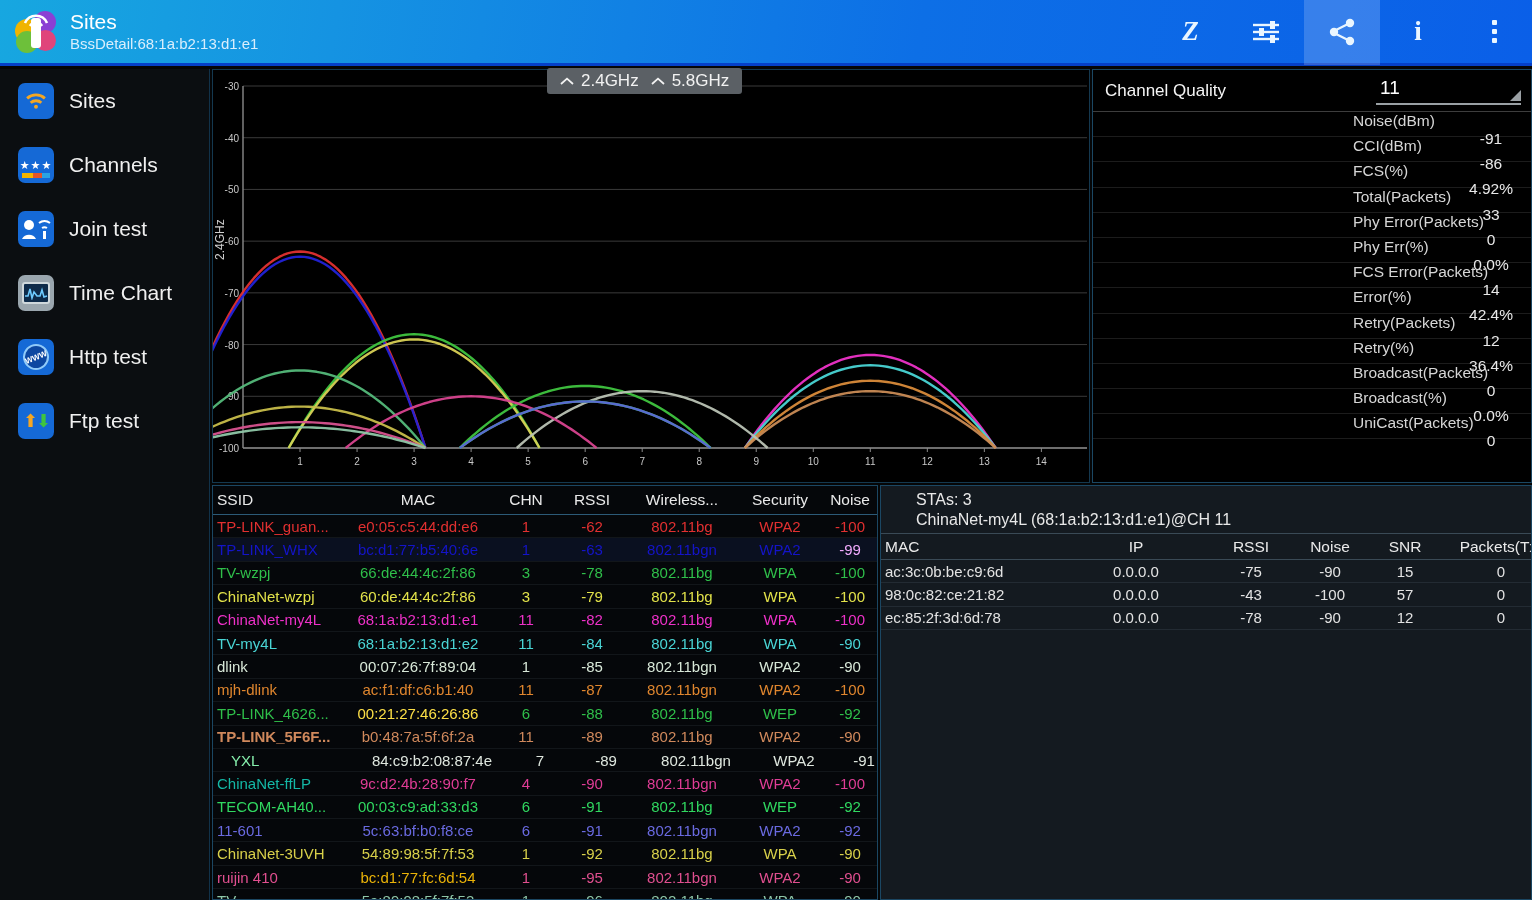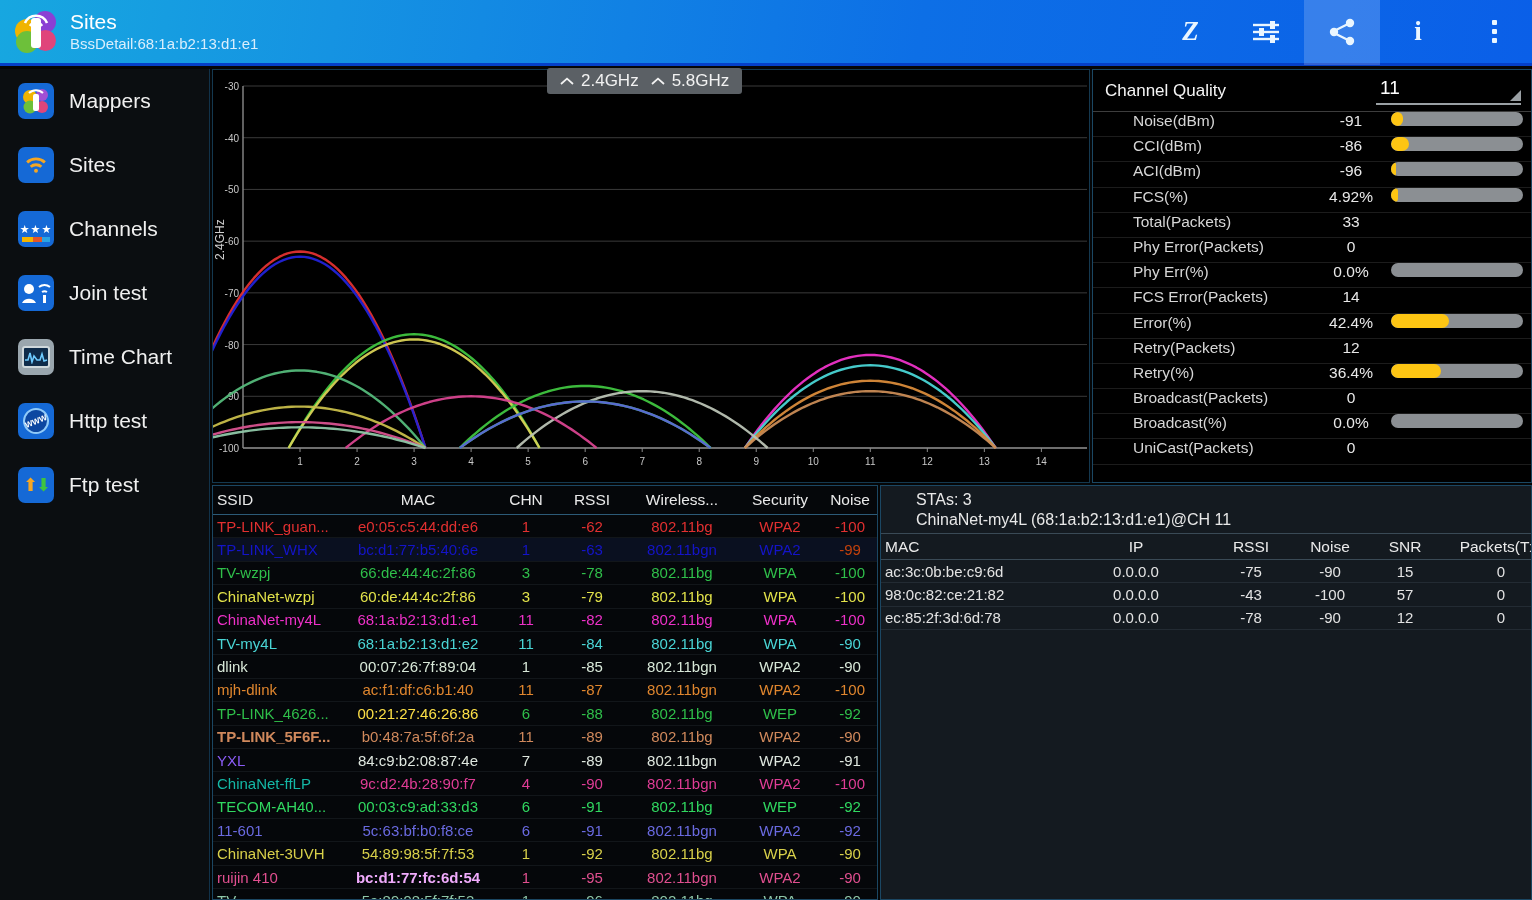--- a/index.html
+++ b/index.html
@@ -112,22 +112,22 @@
   .q-spinner {
     width: 145px; position: relative; border-bottom: 2px solid #9aa0a4;
     padding: 0 0 4px 0; display: flex; align-items: flex-end;
   }
   .q-spinner .val { color: #ffffff; font-size: 19px; padding-left: 4px; }
   .q-spinner .tri {
     position: absolute; right: 0; bottom: 2px; width: 0; height: 0;
     border-left: 11px solid transparent; border-bottom: 11px solid #9aa0a4;
   }
   .q-row {
-    display: flex; align-items: flex-start; height: 25.2px;
-    border-bottom: 1px solid #1c1c1c; padding-left: 40px;
+    display: flex; align-items: flex-end; height: 25.2px;
+    border-bottom: 1px solid #1c1c1c; padding-left: 40px; flex-direction: column;
   }
   .q-name { color: #d6d6d6; font-size: 15.5px; width: 178px; flex: 0 0 auto; }
   .q-val  { color: #e8e8e8; font-size: 15.5px; width: 80px; flex: 0 0 auto; text-align: center; }
   .q-bar {
     flex: 1 1 auto; height: 14px; border-radius: 7px;
     background: #8b8f93; position: relative; overflow: hidden; margin-right: 8px;
   }
   .q-bar > i {
     position: absolute; left: 0; top: 0; bottom: 0; background: #fdc513;
     border-radius: 7px; display: block;
@@ -228,33 +228,20 @@
       <span class="dots">
         <span></span>
           <span></span>
           <span></span>
       </span>
     </div>
   </div>
 
   <div class="sidebar">
 
-    <div class="side-item">
-      <div class="side-ico" style="background:#1569d6">
-        <svg width="30" height="30" viewBox="0 0 30 30">
-          <circle cx="9" cy="11" r="7" fill="#f0b400"></circle>
-          <circle cx="21" cy="9" r="6" fill="#a24fd4"></circle>
-          <circle cx="9" cy="21" r="6.5" fill="#6dc03a"></circle>
-          <circle cx="21" cy="21" r="6" fill="#e0457b"></circle>
-          <rect x="12" y="8" width="6" height="17" rx="2" fill="#fff"></rect>
-          <path d="M8 7 A10 10 0 0 1 22 7" fill="none" stroke="#fff" stroke-width="2"></path>
-        </svg>
-      </div>
-      <div class="side-label">Mappers</div>
-    </div>
 
     <div class="side-item">
       <div class="side-ico">
         <svg class="ic-wifi" viewBox="0 0 24 18">
           <path d="M2 6 A15 15 0 0 1 22 6" fill="none" stroke="#f5a623" stroke-width="3.2"></path>
           <path d="M6 11 A9 9 0 0 1 18 11" fill="none" stroke="#f5a623" stroke-width="3.2"></path>
           <circle cx="12" cy="15.5" r="2.2" fill="#f5a623"></circle>
         </svg>
       </div>
       <div class="side-label">Sites</div>
@@ -409,27 +396,20 @@
           </div>
         </div>
         <div class="q-row">
           <div class="q-name">CCI(dBm)</div>
           <div class="q-val">-86</div>
           <div class="q-bar">
             <i style="width: 14%;"></i>
           </div>
         </div>
         <div class="q-row">
-          <div class="q-name">ACI(dBm)</div>
-          <div class="q-val">-96</div>
-          <div class="q-bar">
-            <i style="width: 4%;"></i>
-          </div>
-        </div>
-        <div class="q-row">
           <div class="q-name">FCS(%)</div>
           <div class="q-val">4.92%</div>
           <div class="q-bar">
             <i style="width: 5%;"></i>
           </div>
         </div>
         <div class="q-row">
           <div class="q-name">Total(Packets)</div>
           <div class="q-val">33</div>
           <div class="q-bar none"></div>
@@ -506,21 +486,21 @@
           <div class="c-sec" style="color: rgb(226, 48, 48);">WPA2</div>
           <div class="c-noi" style="color: rgb(226, 48, 48);">-100</div>
         </div>
         <div class="ap-row selected">
           <div class="c-ssid" style="color: rgb(20, 20, 200);">TP-LINK_WHX</div>
           <div class="c-mac" style="color: rgb(20, 20, 200);">bc:d1:77:b5:40:6e</div>
           <div class="c-chn" style="color: rgb(20, 20, 200);">1</div>
           <div class="c-rssi" style="color: rgb(20, 20, 200);">-63</div>
           <div class="c-wl" style="color: rgb(20, 20, 200);">802.11bgn</div>
           <div class="c-sec" style="color: rgb(20, 20, 200);">WPA2</div>
-          <div class="c-noi" style="color: #c2410c; text-align: center;">-99</div>
+          <div class="c-noi" style="color: #f0abfc; text-align: center;">-99</div>
         </div>
         <div class="ap-row">
           <div class="c-ssid" style="color: rgb(47, 191, 74);">TV-wzpj</div>
           <div class="c-mac" style="color: rgb(47, 191, 74);">66:de:44:4c:2f:86</div>
           <div class="c-chn" style="color: rgb(47, 191, 74);">3</div>
           <div class="c-rssi" style="color: rgb(47, 191, 74);">-78</div>
           <div class="c-wl" style="color: rgb(47, 191, 74);">802.11bg</div>
           <div class="c-sec" style="color: rgb(47, 191, 74);">WPA</div>
           <div class="c-noi" style="color: rgb(47, 191, 74);">-100</div>
         </div>
@@ -581,21 +561,21 @@
         <div class="ap-row">
           <div class="c-ssid" style="color: rgb(208, 137, 92); font-weight: bold;">TP-LINK_5F6F...</div>
           <div class="c-mac" style="color: rgb(208, 137, 92);">b0:48:7a:5f:6f:2a</div>
           <div class="c-chn" style="color: rgb(208, 137, 92);">11</div>
           <div class="c-rssi" style="color: rgb(208, 137, 92);">-89</div>
           <div class="c-wl" style="color: rgb(208, 137, 92);">802.11bg</div>
           <div class="c-sec" style="color: rgb(208, 137, 92);">WPA2</div>
           <div class="c-noi" style="color: rgb(208, 137, 92);">-90</div>
         </div>
         <div class="ap-row">
-          <div class="c-ssid" style="color: #8b5cf6;">YXL</div>
+          <div class="c-ssid" style="color: #86efac; margin-left: 14px;">YXL</div>
           <div class="c-mac" style="color: rgb(223, 231, 223);">84:c9:b2:08:87:4e</div>
           <div class="c-chn" style="color: rgb(223, 231, 223);">7</div>
           <div class="c-rssi" style="color: rgb(223, 231, 223);">-89</div>
           <div class="c-wl" style="color: rgb(223, 231, 223);">802.11bgn</div>
           <div class="c-sec" style="color: rgb(223, 231, 223);">WPA2</div>
           <div class="c-noi" style="color: rgb(223, 231, 223);">-91</div>
         </div>
         <div class="ap-row">
           <div class="c-ssid" style="color: #14b8a6;">ChinaNet-ffLP</div>
           <div class="c-mac" style="color: rgb(224, 61, 150);">9c:d2:4b:28:90:f7</div>
@@ -627,21 +607,21 @@
           <div class="c-ssid" style="color: rgb(216, 208, 74);">ChinaNet-3UVH</div>
           <div class="c-mac" style="color: rgb(216, 208, 74);">54:89:98:5f:7f:53</div>
           <div class="c-chn" style="color: rgb(216, 208, 74);">1</div>
           <div class="c-rssi" style="color: rgb(216, 208, 74);">-92</div>
           <div class="c-wl" style="color: rgb(216, 208, 74);">802.11bg</div>
           <div class="c-sec" style="color: rgb(216, 208, 74);">WPA</div>
           <div class="c-noi" style="color: rgb(216, 208, 74);">-90</div>
         </div>
         <div class="ap-row">
           <div class="c-ssid" style="color: rgb(224, 79, 143);">ruijin 410</div>
-          <div class="c-mac" style="color: #f0abfc; font-weight: bold;">bc:d1:77:fc:6d:54</div>
+          <div class="c-mac" style="color: #eab308;">bc:d1:77:fc:6d:54</div>
           <div class="c-chn" style="color: rgb(224, 79, 143);">1</div>
           <div class="c-rssi" style="color: rgb(224, 79, 143);">-95</div>
           <div class="c-wl" style="color: rgb(224, 79, 143);">802.11bgn</div>
           <div class="c-sec" style="color: rgb(224, 79, 143);">WPA2</div>
           <div class="c-noi" style="color: rgb(224, 79, 143);">-90</div>
         </div>
         <div class="ap-row">
           <div class="c-ssid" style="color: rgb(143, 199, 168);">TV</div>
           <div class="c-mac" style="color: rgb(143, 199, 168);">5a:89:98:5f:7f:53</div>
           <div class="c-chn" style="color: rgb(143, 199, 168);">1</div>

